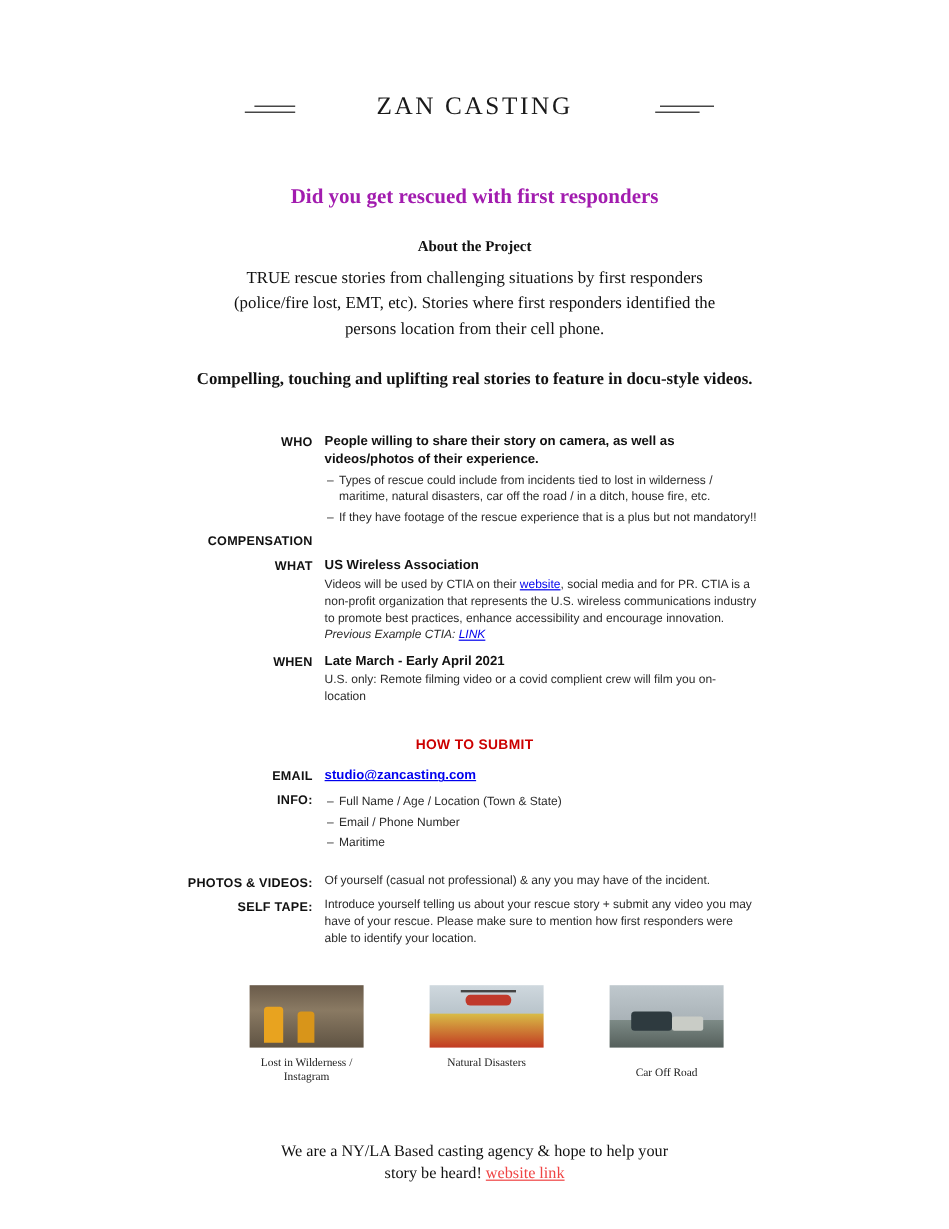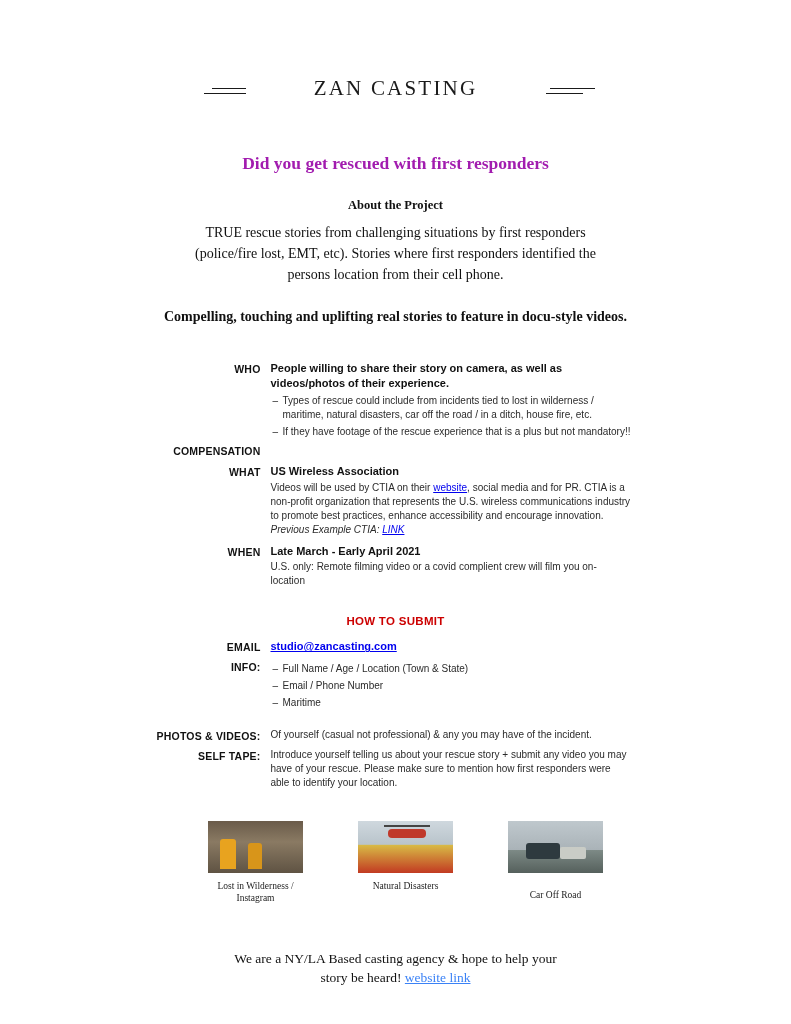--- a/index.html
+++ b/index.html
@@ -260,21 +260,21 @@
   .footer {
     font-family: "Liberation Serif", serif;
     font-size: 13.5px;
     line-height: 1.45;
     text-align: center;
     margin: 44px auto 0;
     width: 470px;
     color: #111;
   }
   a.inline-link {
-    color: #3b82f6;
+    color: #ef4444;
     text-decoration: underline;
   }
 </style>
 </head>
 <body>
 
 <div class="page">
 
   <div class="header">
     <div class="rule-left">

